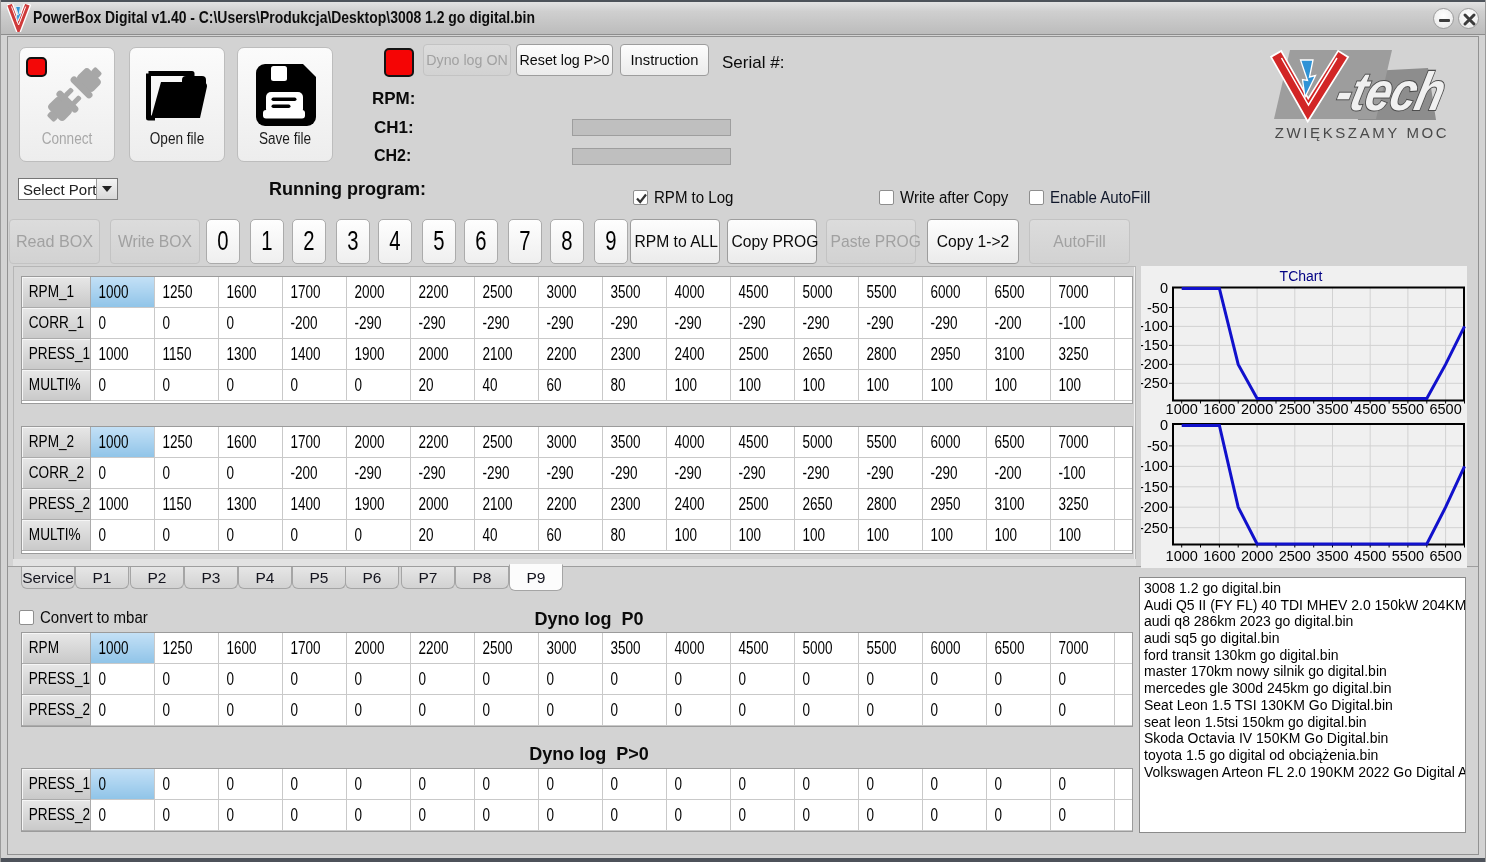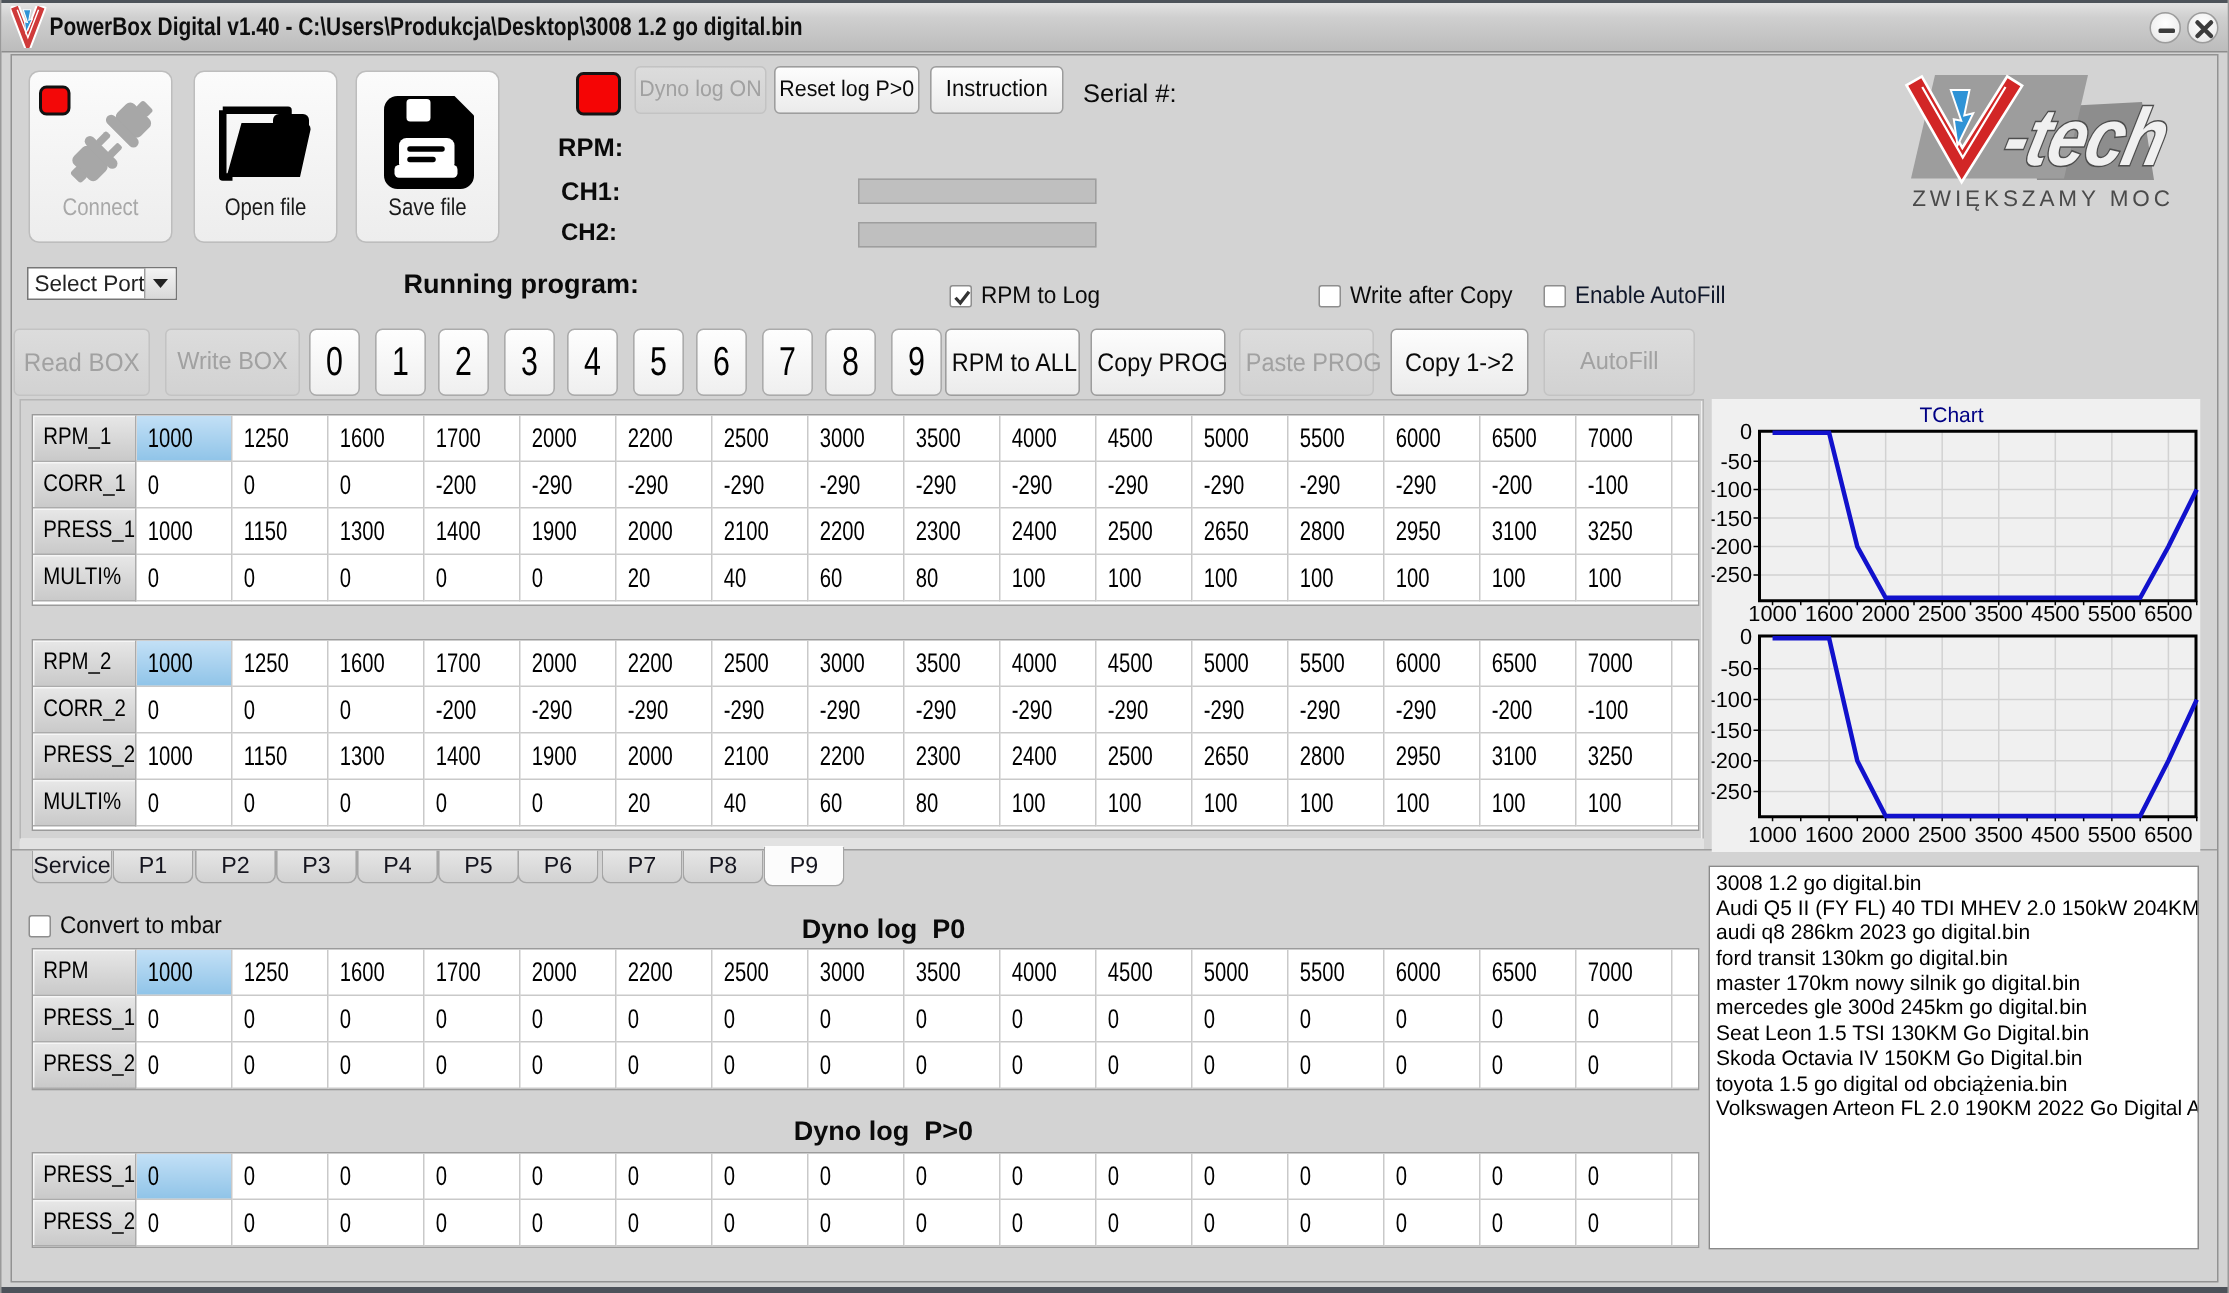--- a/index.html
+++ b/index.html
@@ -1100,19 +1100,21 @@
 <path d="M23 17 L52 68 L84 17" fill="none" stroke="#fff" stroke-width="13.5" stroke-linecap="square"></path>
 <path d="M23 17 L52 68 L84 17" fill="none" stroke="#d22626" stroke-width="10" stroke-linecap="square"></path>
 <path d="M25.5 16 L52.5 63 L81 16" fill="none" stroke="#fff" stroke-width="1.5"></path>
 <path d="M44.5 18 L57 18 L53.5 35 L59.5 33.5 L49 55 L46.5 37.5 L51.5 38.5 Z" fill="#2f93d6" stroke="#fff" stroke-width="1.3"></path>
 <text x="106" y="95.5" text-anchor="middle" font-size="15" fill="#4a4a4a" letter-spacing="2.6" font-family="Liberation Sans, sans-serif">ZWIĘKSZAMY MOC</text>
 </svg>
 <div class="abs" style="left:1139px;top:577px;width:327px;height:256px;background:#fff;border:1px solid #8a8a8a;font-size:14px;color:#000;padding:2px 0 0 4px;overflow:hidden">
     <div style="height:16.7px;line-height:16.7px;white-space:nowrap;overflow:hidden">3008 1.2 go digital.bin</div>
     <div style="height:16.7px;line-height:16.7px;white-space:nowrap;overflow:hidden">Audi Q5 II (FY FL) 40 TDI MHEV 2.0 150kW 204KM (</div>
     <div style="height:16.7px;line-height:16.7px;white-space:nowrap;overflow:hidden">audi q8 286km 2023 go digital.bin</div>
+    <div style="height:16.7px;line-height:16.7px;white-space:nowrap;overflow:hidden">audi sq5 go digital.bin</div>
     <div style="height:16.7px;line-height:16.7px;white-space:nowrap;overflow:hidden">ford transit 130km go digital.bin</div>
     <div style="height:16.7px;line-height:16.7px;white-space:nowrap;overflow:hidden">master 170km nowy silnik go digital.bin</div>
     <div style="height:16.7px;line-height:16.7px;white-space:nowrap;overflow:hidden">mercedes gle 300d 245km go digital.bin</div>
     <div style="height:16.7px;line-height:16.7px;white-space:nowrap;overflow:hidden">Seat Leon 1.5 TSI 130KM Go Digital.bin</div>
+    <div style="height:16.7px;line-height:16.7px;white-space:nowrap;overflow:hidden">seat leon 1.5tsi 150km go digital.bin</div>
     <div style="height:16.7px;line-height:16.7px;white-space:nowrap;overflow:hidden">Skoda Octavia IV 150KM Go Digital.bin</div>
     <div style="height:16.7px;line-height:16.7px;white-space:nowrap;overflow:hidden">toyota 1.5 go digital od obciążenia.bin</div>
     <div style="height:16.7px;line-height:16.7px;white-space:nowrap;overflow:hidden">Volkswagen Arteon FL 2.0 190KM 2022 Go Digital Au</div>
   </div>
 </body></html>

